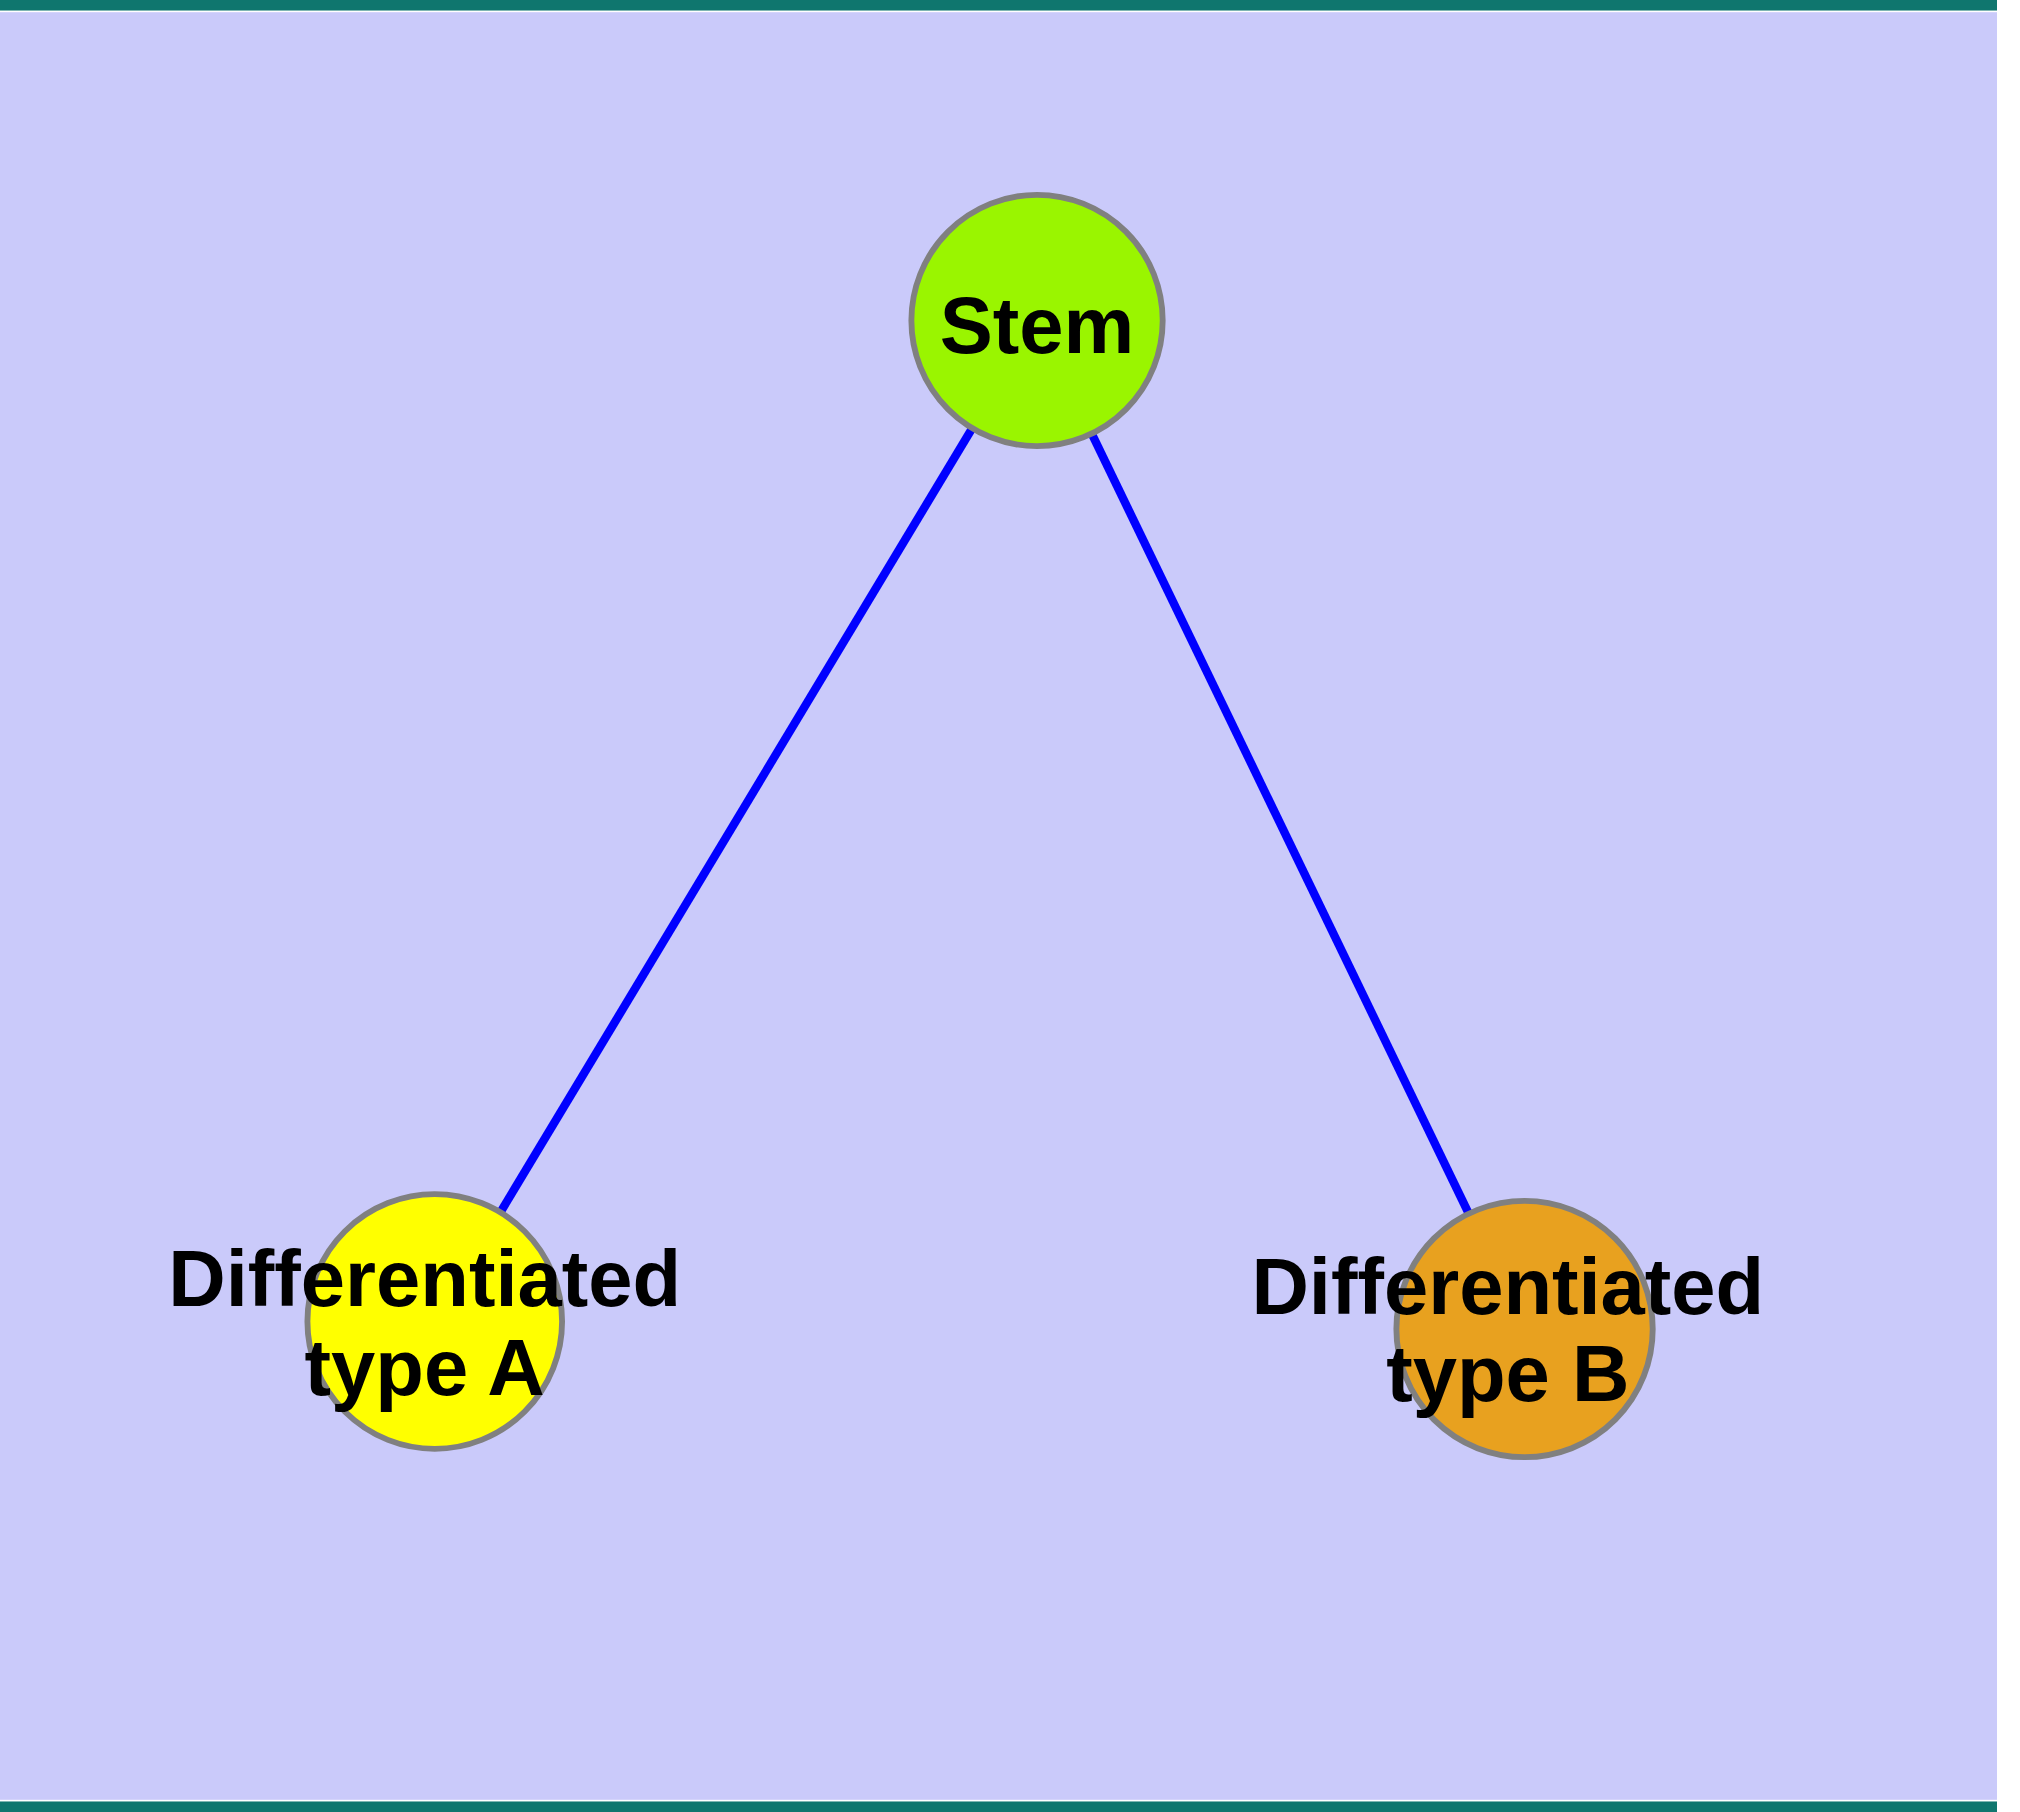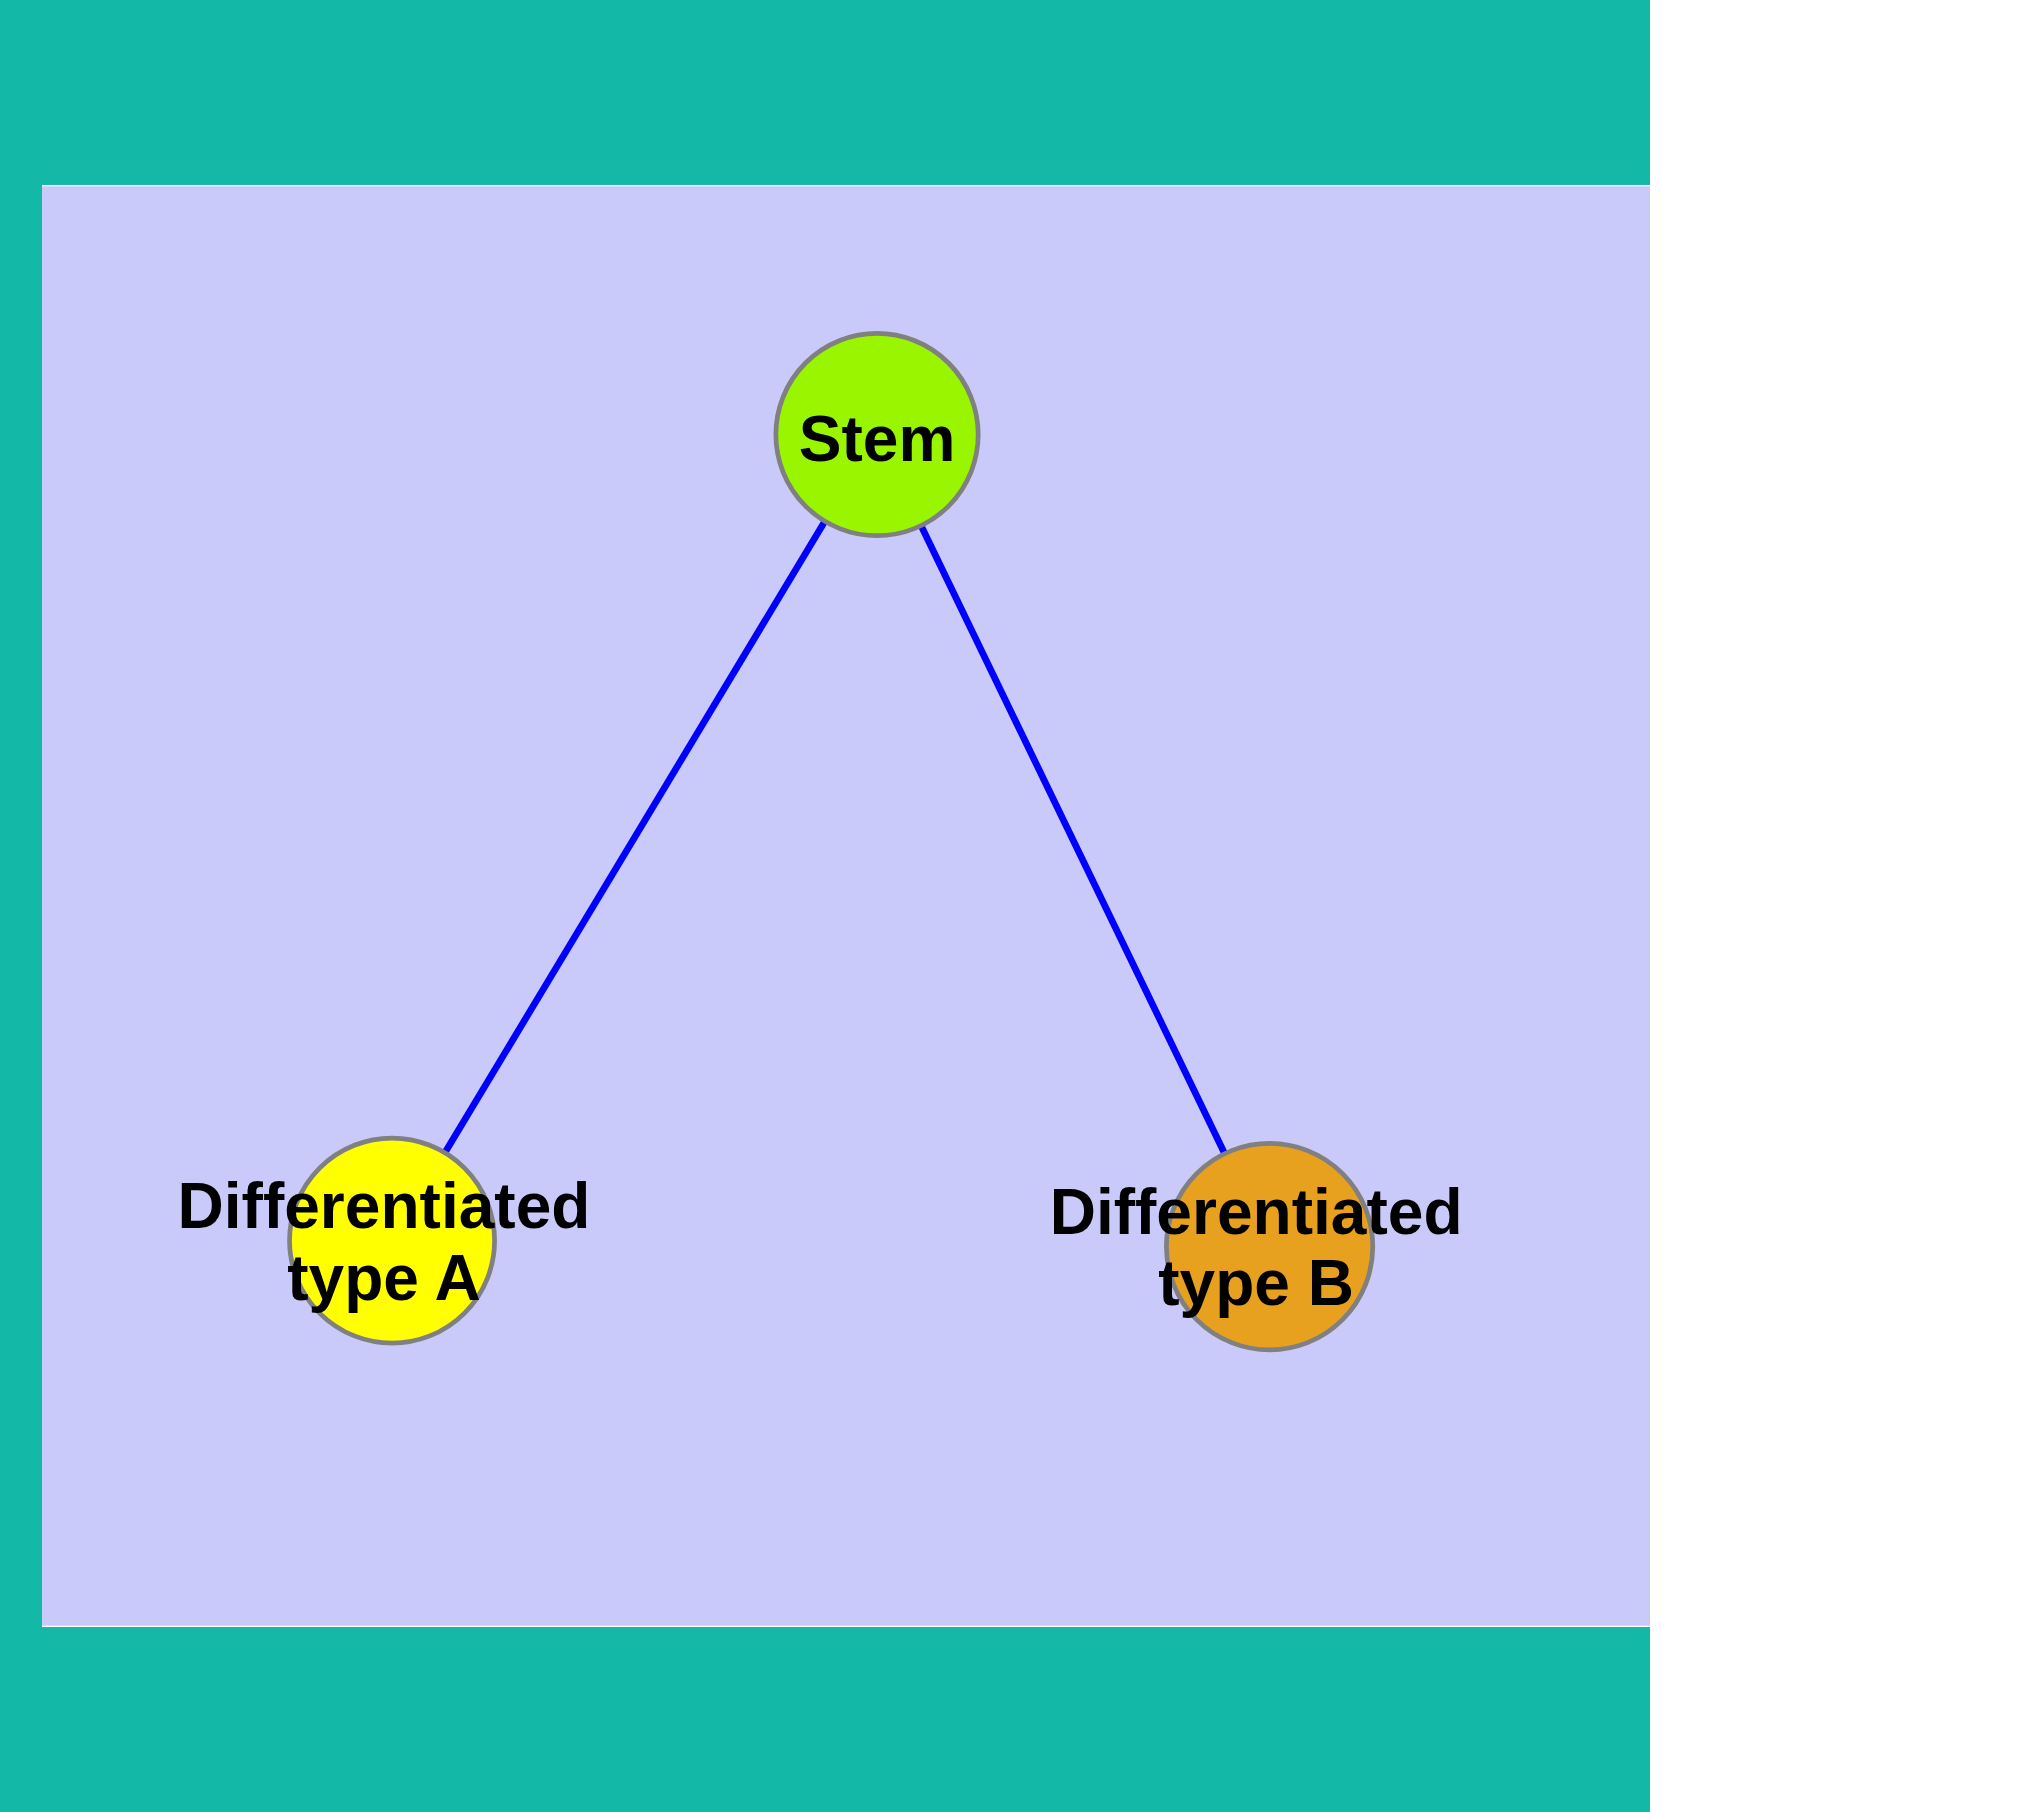--- a/index.html
+++ b/index.html
@@ -1,23 +1,22 @@
 <!DOCTYPE html>
 <html style="font-size:13.6px"><head>
 <meta charset="utf-8">
 <style>
   html, body { margin: 0; padding: 0; background: #ffffff; }
   .stage {
     position: relative;
-    width: 1608px;
+    width: 1997px;
     height: 1812px;
-    background: #14b8a6;
+    background: #0f766e;
     overflow: hidden;
     font-family: "Liberation Sans", sans-serif;
-    padding-left: 42px;
   }
   .stage svg { display: block; width: 100%; height: 100%; }
   .edge { stroke-width: 10; fill: none; }
   .node-circle { stroke-width: 7; }
   .node-label {
     font-family: "Liberation Sans", sans-serif;
     font-weight: 700;
     font-size: 95px;
     text-anchor: middle;
   }

